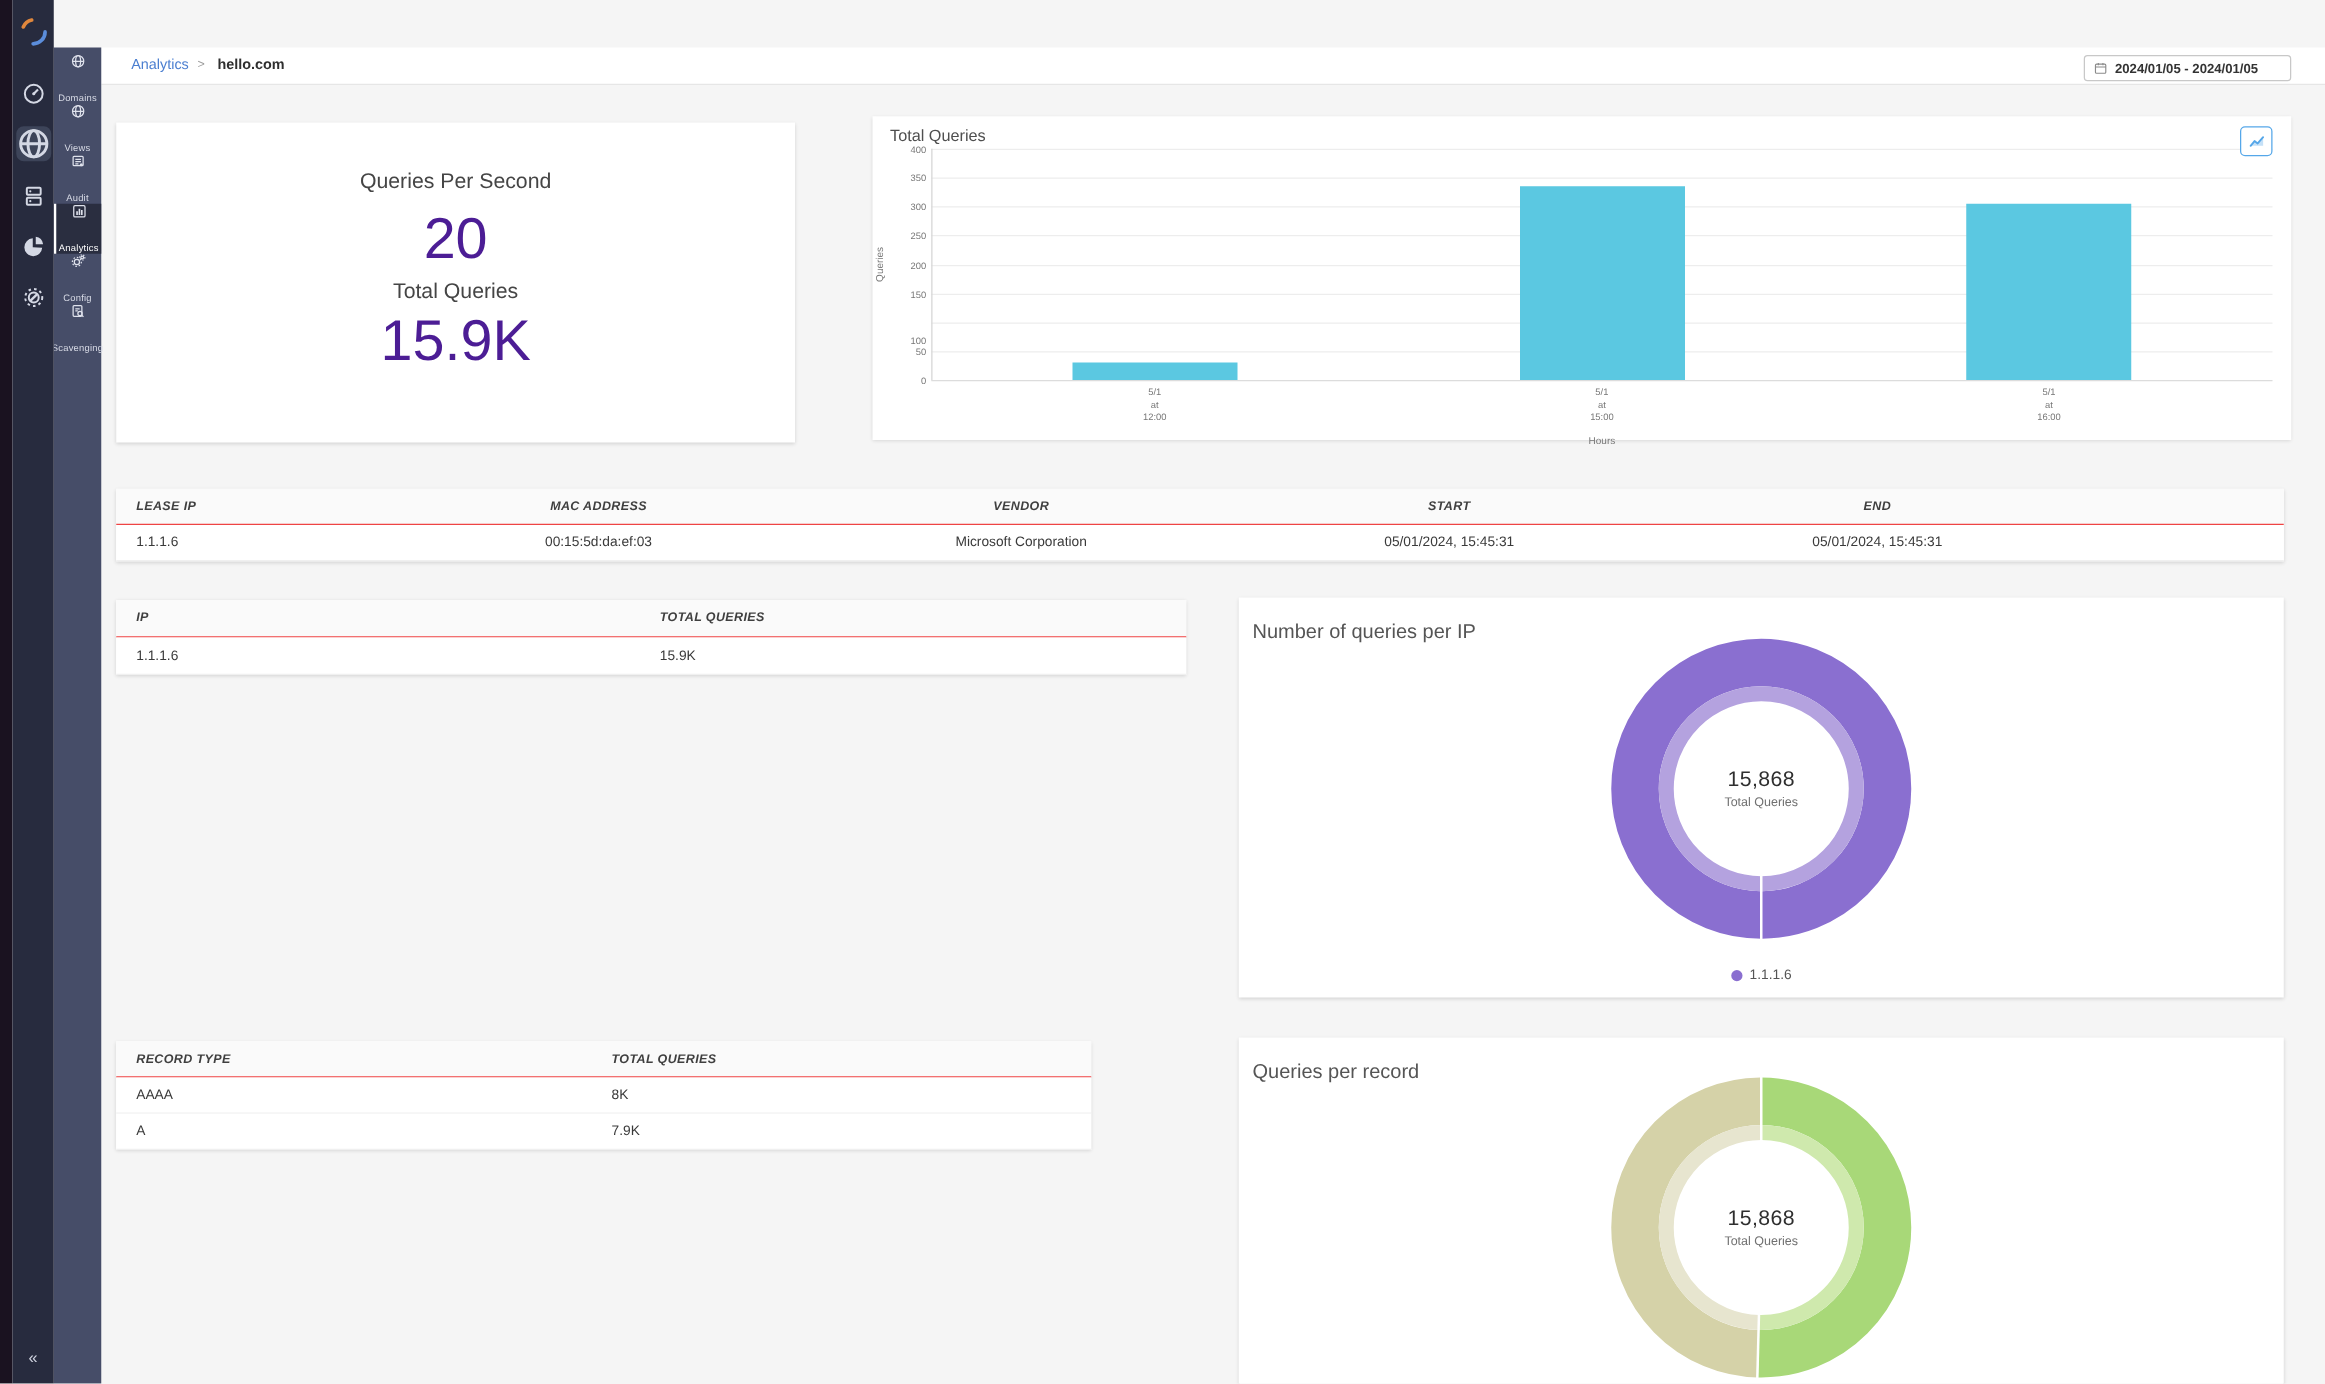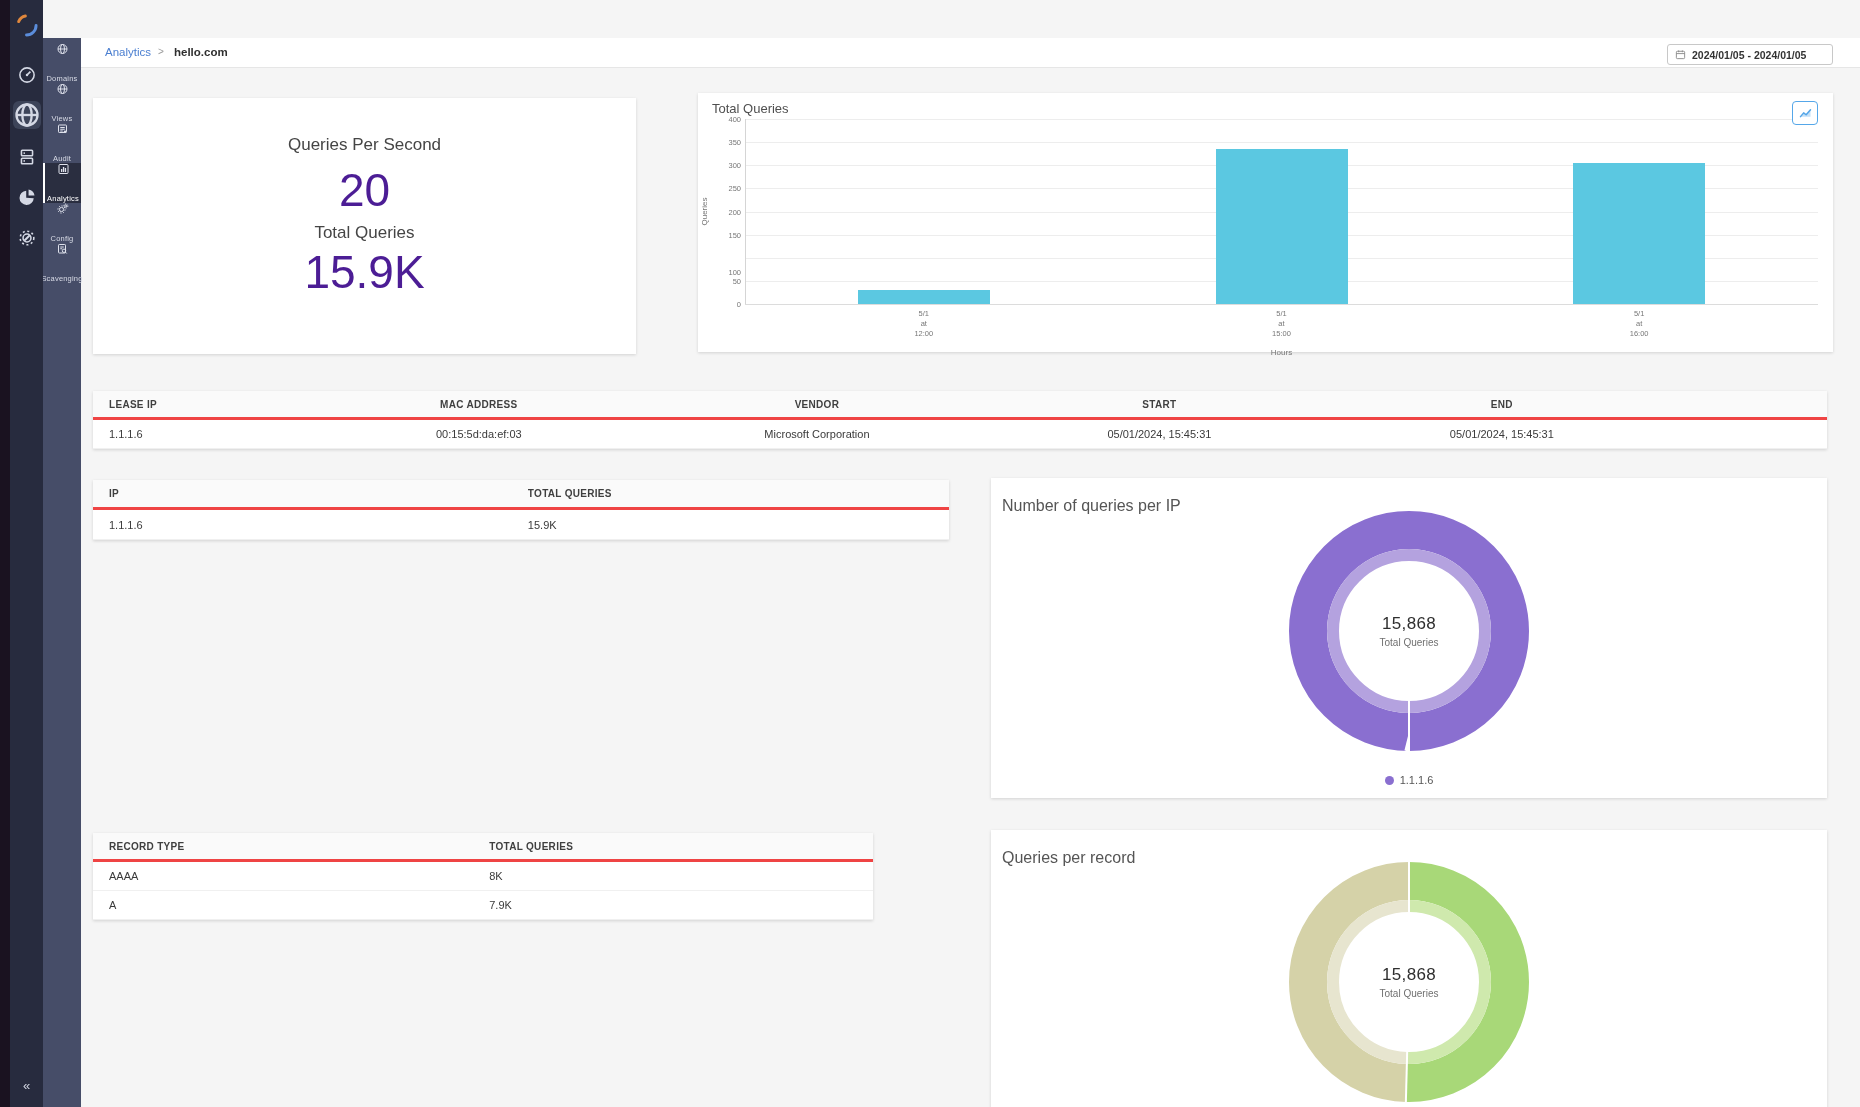--- a/index.html
+++ b/index.html
@@ -55,21 +55,21 @@
   .yaxis-line { position:absolute; width:1px; background:#d5d5d5; }
   .ytick { position:absolute; width:42px; text-align:right; font-size:7.5px; color:#777; }
   .xtick { position:absolute; width:80px; text-align:center; font-size:7.5px; color:#777; line-height:10px; }
   .axis-title { position:absolute; font-size:8px; color:#777; }
   .chart-bar { position:absolute; cursor:pointer; }
 
   
   .trow { display:grid; align-items:center; }
   .trow .cell { font-size:11px; color:#3a3a3a; white-space:nowrap; overflow:hidden; }
   .trow.thead .cell { font-size:10px; font-weight:700; color:#3f3f3f; letter-spacing:.3px; }
-  .trow.thead { background:#fafafa; border-bottom:3px solid #ef4444; }
+  .trow.thead { background:#fafafa; border-bottom:1px solid #ef4444;font-style:italic; }
   .trow.tdata { background:#fff; border-bottom:1px solid #f0f0f0; }
   #lease-card { left:93px; top:391px; width:1734px; }
   #lease-card .trow { grid-template-columns:12.5% 19.5% 19.5% 20% 19.5% 9%; height:29px; }
   #lease-card .trow .cell { text-align:center; }
   #lease-card .trow .cell:first-child { text-align:left; padding-left:16px; }
   #ip-card { left:93px; top:480px; width:856px; }
   #ip-card .trow { grid-template-columns:50.8% 49.2%; height:30px; }
   #ip-card .cell:first-child { padding-left:16px; }
   #record-card { left:93px; top:833px; width:780px; }
   #record-card .trow { grid-template-columns:50.8% 49.2%; height:29px; }

